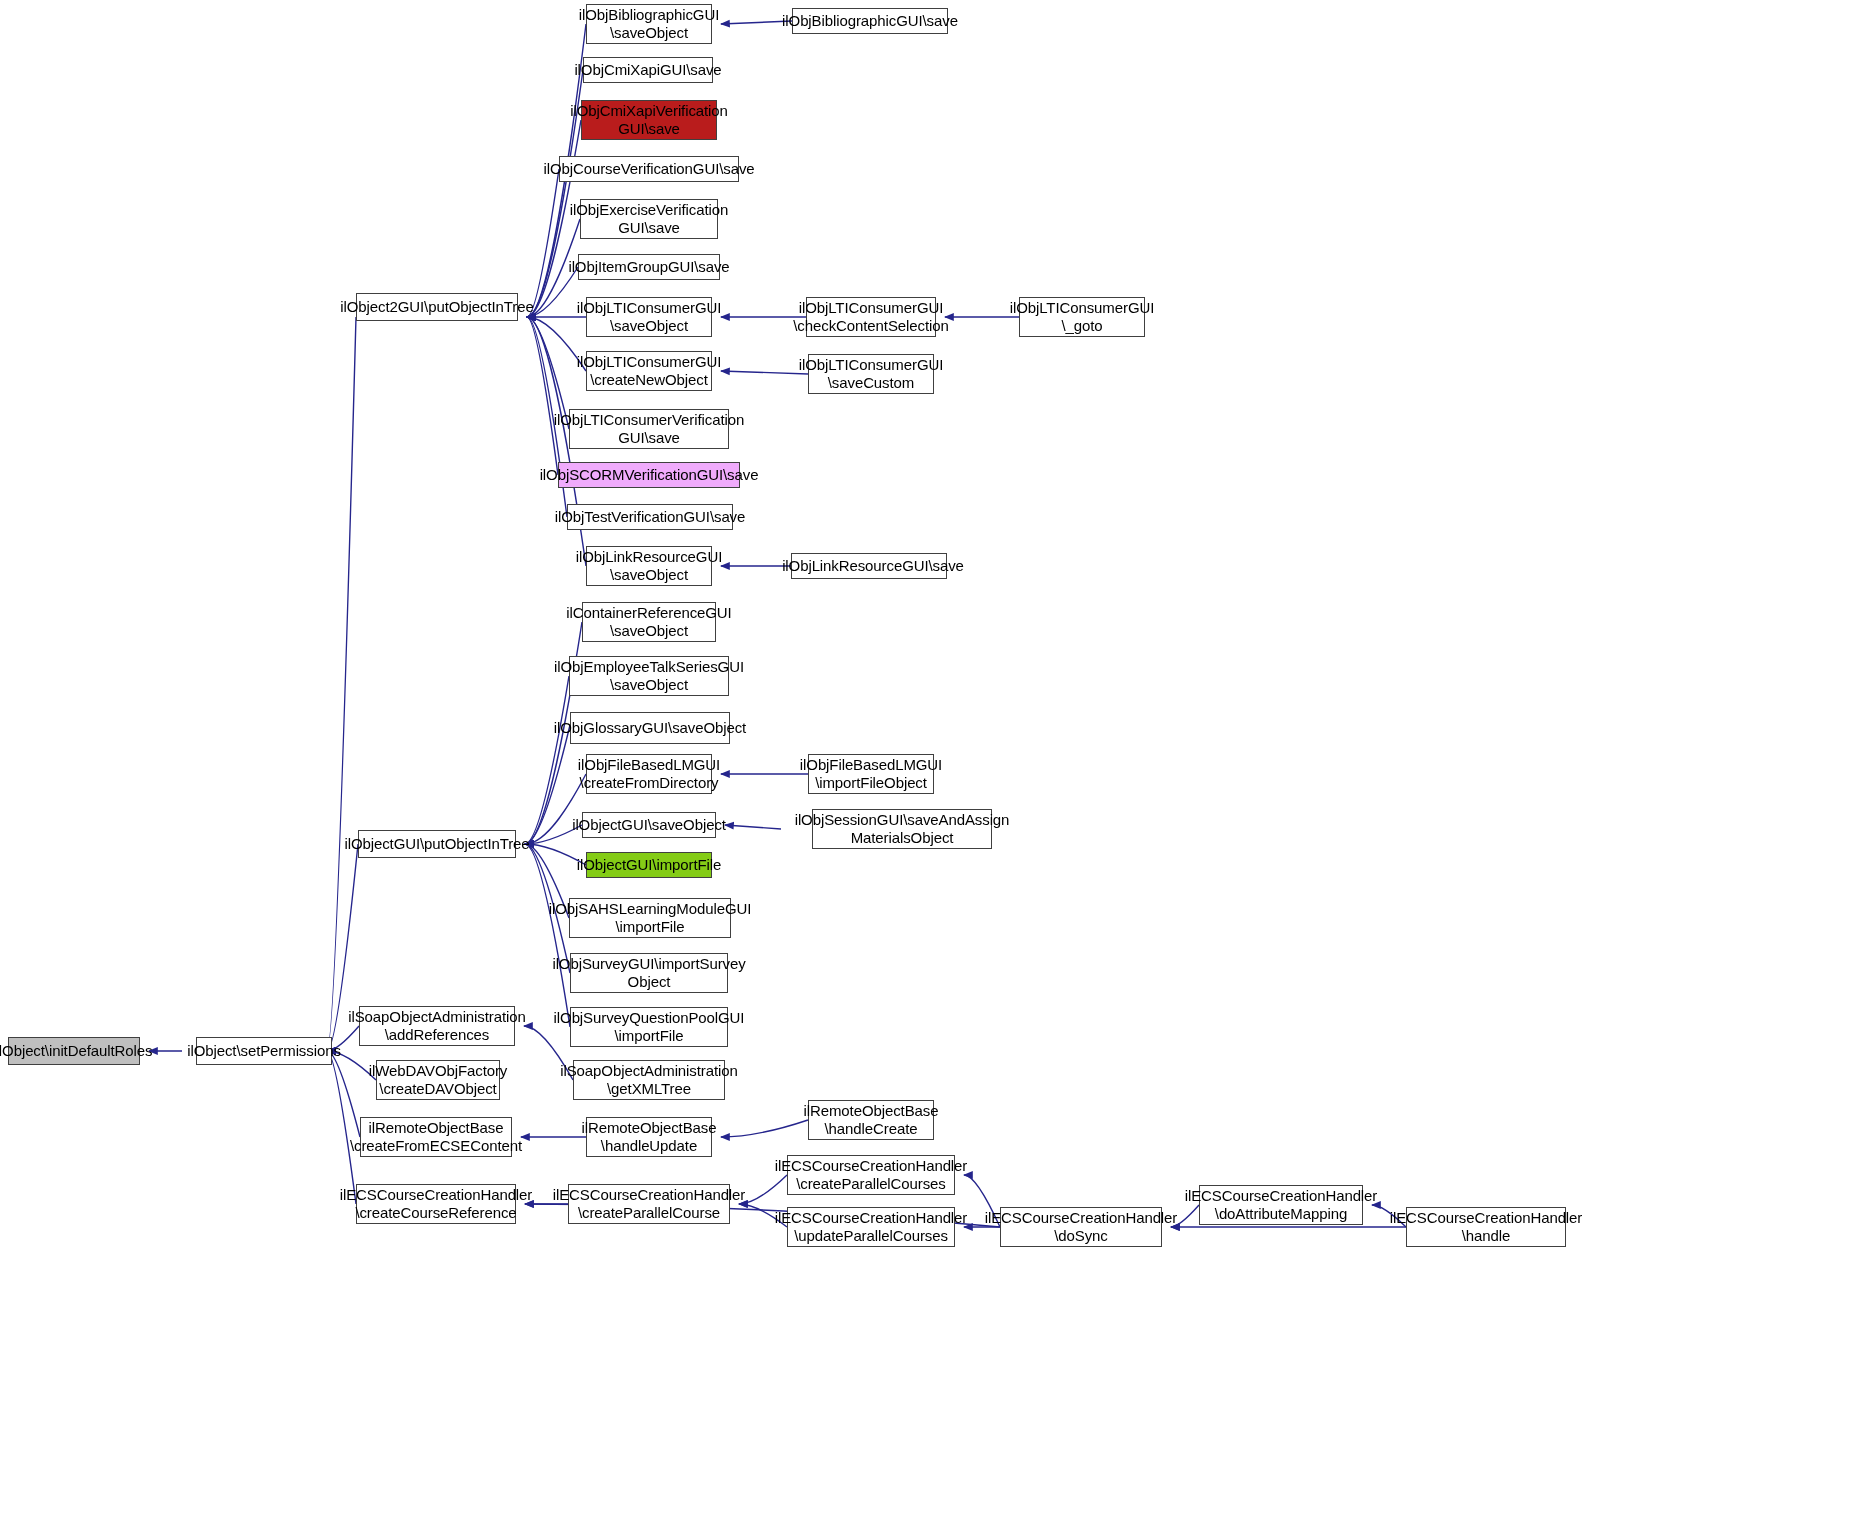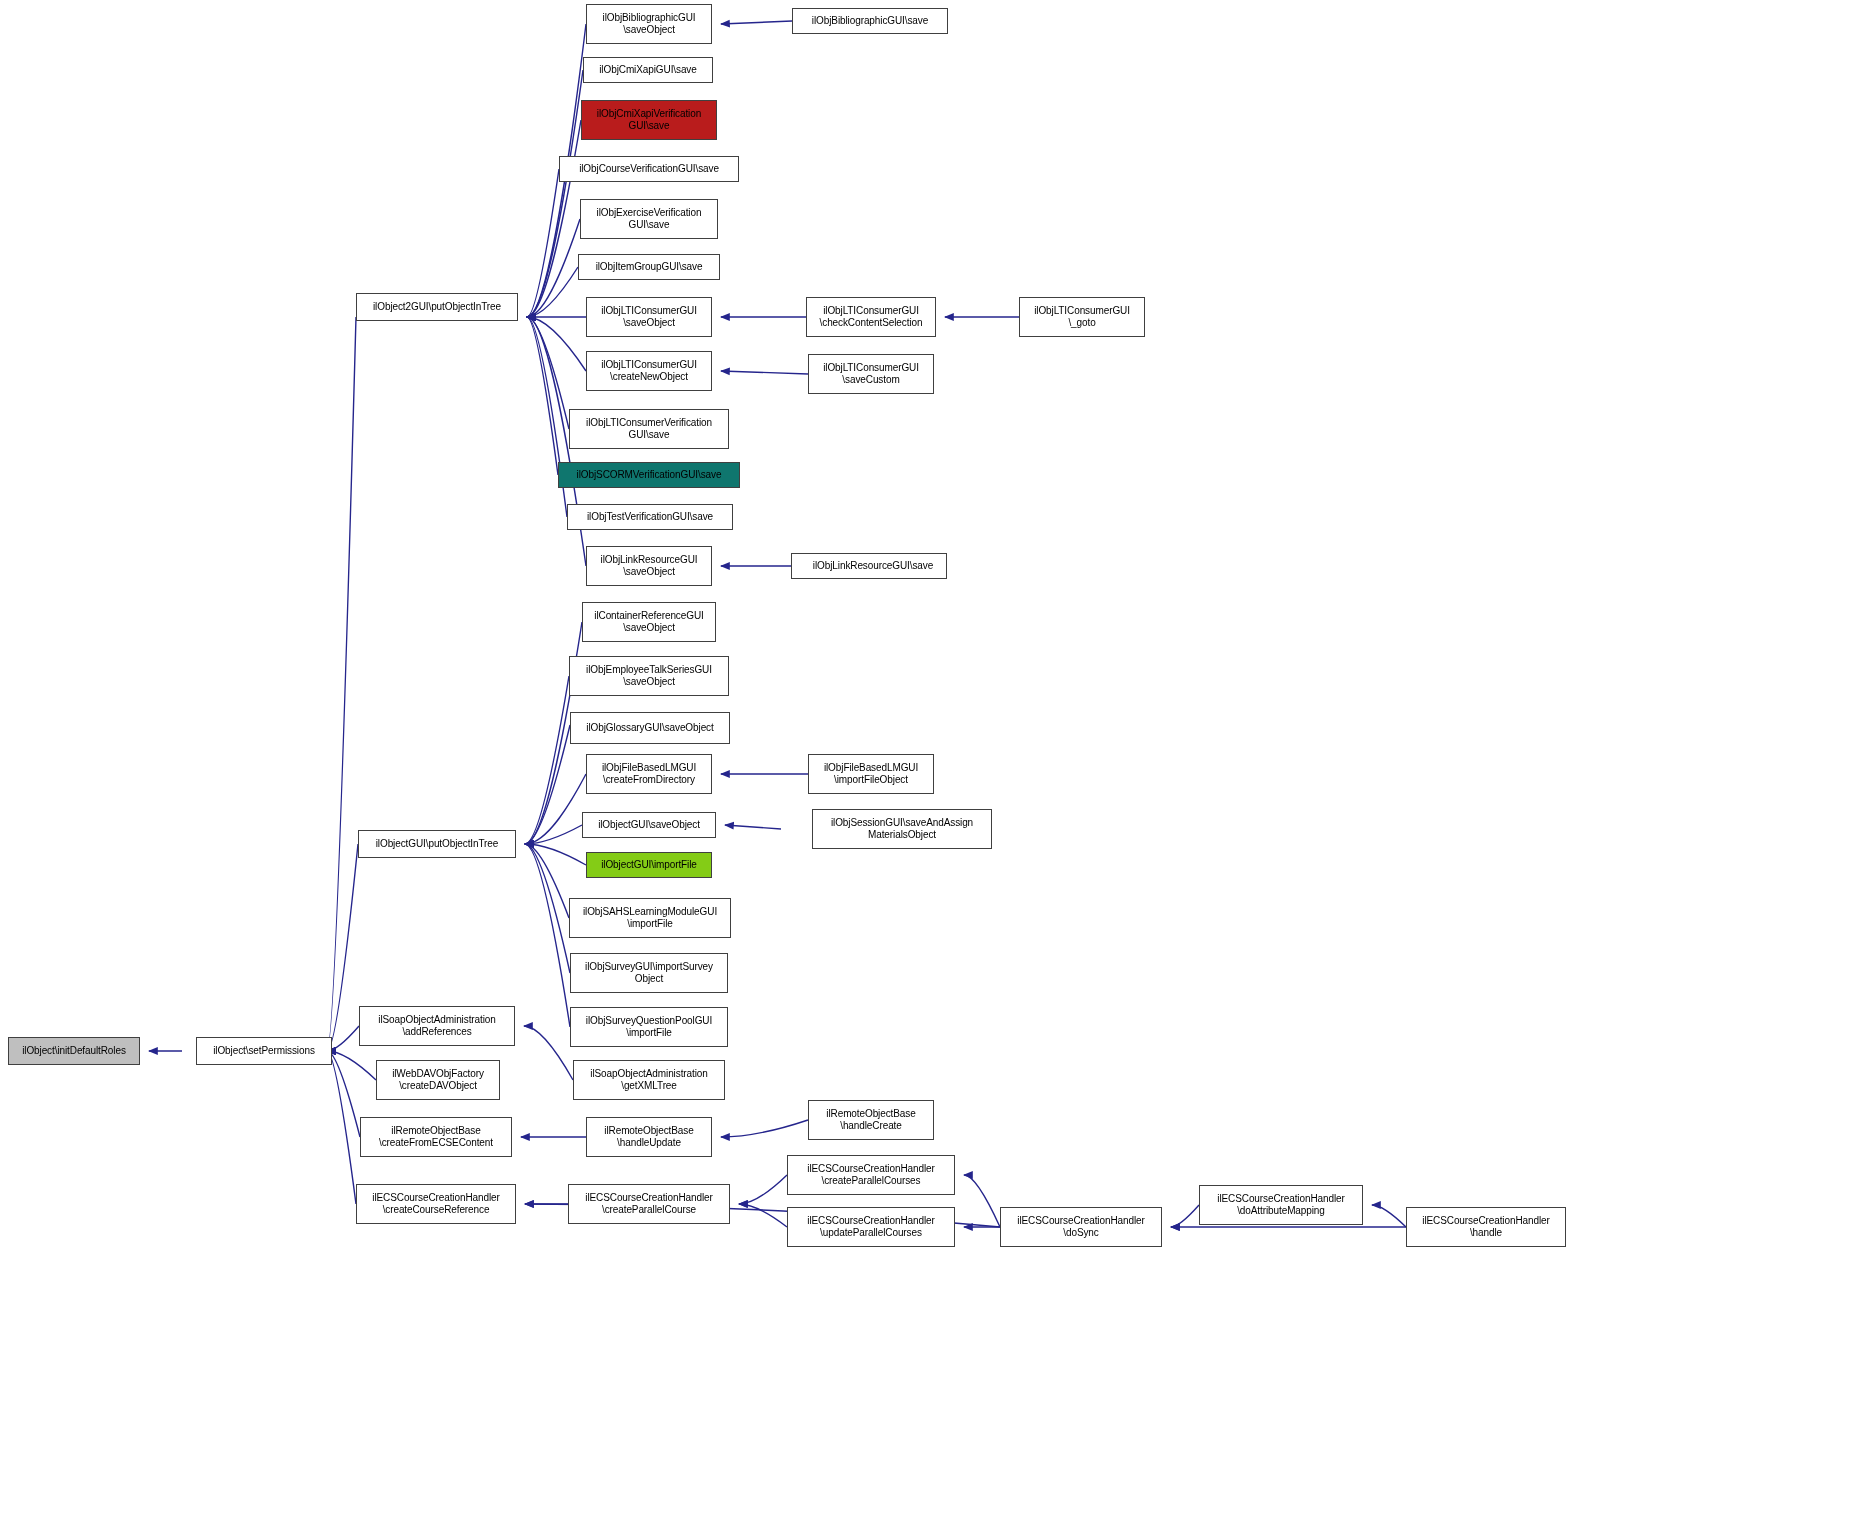--- a/index.html
+++ b/index.html
@@ -27,21 +27,21 @@
   .node {
     position: absolute;
     box-sizing: border-box;
     border: 1px solid #404040;
     background: #ffffff;
     color: #000000;
     display: flex;
     align-items: center;
     justify-content: center;
     text-align: center;
-    font-size: 10px;
+    font-size: 15px;
     line-height: 1.18;
     white-space: pre-line;
     letter-spacing: -0.1px;
     z-index: 2;
   }
   .node.root {
     background: #bfbfbf;
     border-color: #303030;
   }
 </style>
@@ -123,21 +123,21 @@
       <div class="node" style="left: 806px; top: 297px; width: 130px; height: 40px; background: rgb(255, 255, 255); border-color: rgb(64, 64, 64);">ilObjLTIConsumerGUI
 \checkContentSelection</div>
       <div class="node" style="left: 1019px; top: 297px; width: 126px; height: 40px; background: rgb(255, 255, 255); border-color: rgb(64, 64, 64);">ilObjLTIConsumerGUI
 \_goto</div>
       <div class="node" style="left: 586px; top: 351px; width: 126px; height: 40px; background: rgb(255, 255, 255); border-color: rgb(64, 64, 64);">ilObjLTIConsumerGUI
 \createNewObject</div>
       <div class="node" style="left: 808px; top: 354px; width: 126px; height: 40px; background: rgb(255, 255, 255); border-color: rgb(64, 64, 64);">ilObjLTIConsumerGUI
 \saveCustom</div>
       <div class="node" style="left: 569px; top: 409px; width: 160px; height: 40px; background: rgb(255, 255, 255); border-color: rgb(64, 64, 64);">ilObjLTIConsumerVerification
 GUI\save</div>
-      <div class="node" style="left: 558px; top: 462px; width: 182px; height: 26px; background: #0f766e; border-color: rgb(64, 64, 64);">ilObjSCORMVerificationGUI\save</div>
+      <div class="node" style="left: 558px; top: 462px; width: 182px; height: 26px; background: #f0abfc; border-color: rgb(64, 64, 64);">ilObjSCORMVerificationGUI\save</div>
       <div class="node" style="left: 567px; top: 504px; width: 166px; height: 26px; background: rgb(255, 255, 255); border-color: rgb(64, 64, 64);">ilObjTestVerificationGUI\save</div>
       <div class="node" style="left: 586px; top: 546px; width: 126px; height: 40px; background: rgb(255, 255, 255); border-color: rgb(64, 64, 64);">ilObjLinkResourceGUI
 \saveObject</div>
       <div class="node" style="left: 791px; top: 553px; width: 156px; height: 26px; background: rgb(255, 255, 255); border-color: rgb(64, 64, 64); padding-left: 8px;">ilObjLinkResourceGUI\save</div>
       <div class="node" style="left: 582px; top: 602px; width: 134px; height: 40px; background: rgb(255, 255, 255); border-color: rgb(64, 64, 64);">ilContainerReferenceGUI
 \saveObject</div>
       <div class="node" style="left: 569px; top: 656px; width: 160px; height: 40px; background: rgb(255, 255, 255); border-color: rgb(64, 64, 64);">ilObjEmployeeTalkSeriesGUI
 \saveObject</div>
       <div class="node" style="left: 570px; top: 712px; width: 160px; height: 32px; background: rgb(255, 255, 255); border-color: rgb(64, 64, 64);">ilObjGlossaryGUI\saveObject</div>
       <div class="node" style="left: 586px; top: 754px; width: 126px; height: 40px; background: rgb(255, 255, 255); border-color: rgb(64, 64, 64);">ilObjFileBasedLMGUI

